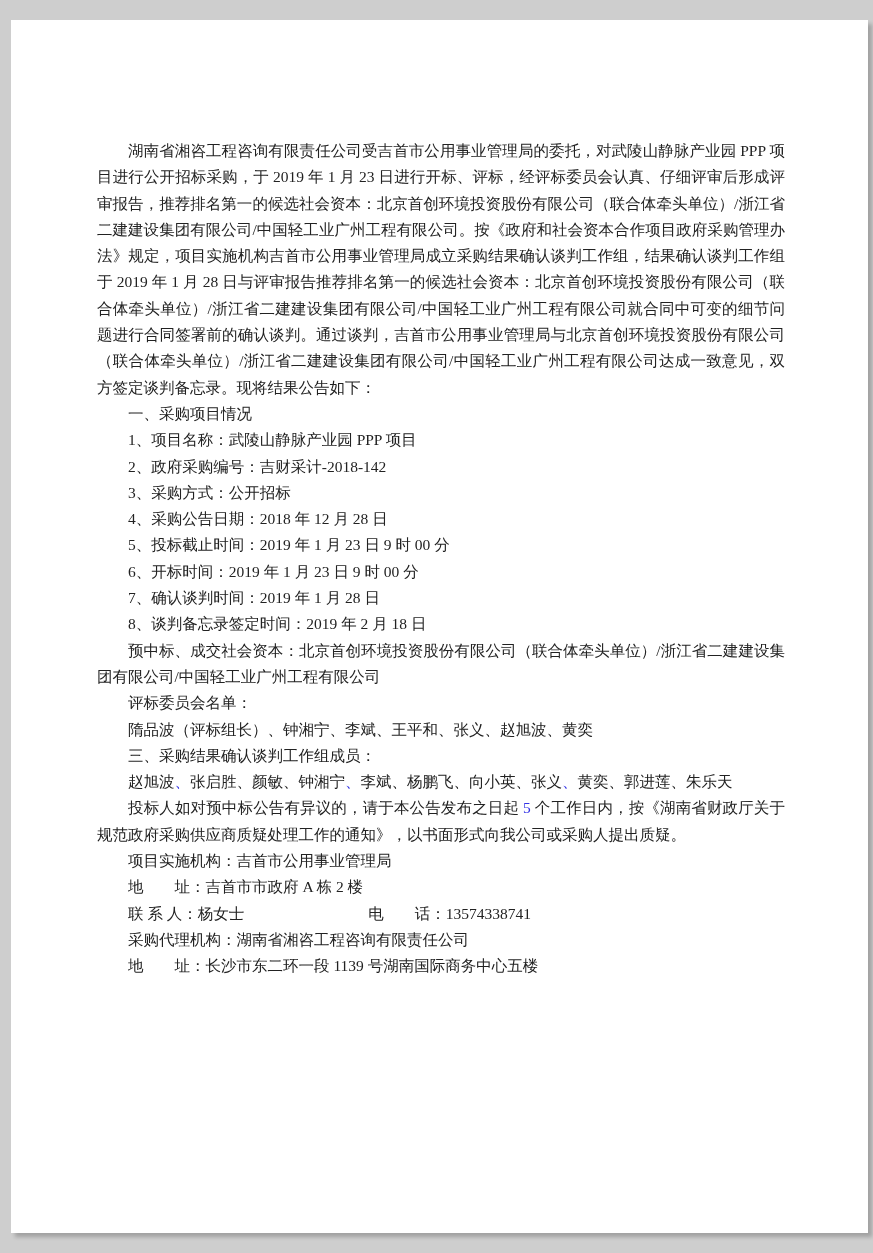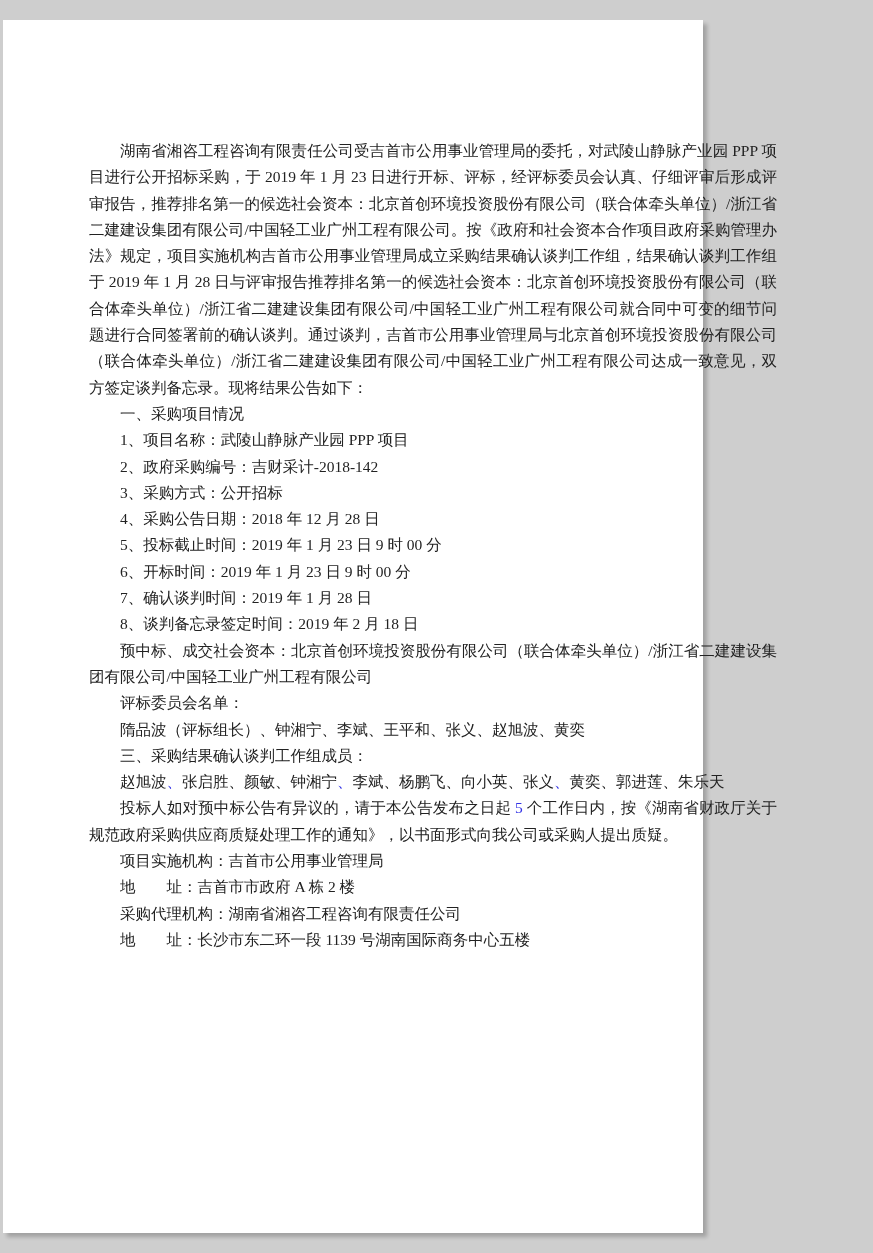--- a/index.html
+++ b/index.html
@@ -5,23 +5,23 @@
   html, body {
     margin: 0;
     padding: 0;
     width: 873px;
     height: 1253px;
     background: #cecece;
     overflow: hidden;
   }
   .page {
     position: absolute;
-    left: 3px;
+    left: 11px;
     top: 20px;
-    width: 700px;
+    width: 857px;
     height: 1213px;
     background: #ffffff;
     box-shadow: 4px 4px 4px rgba(0,0,0,0.22);
   }
   .content {
     position: absolute;
     left: 86px;
     top: 118px;
     width: 688px;
     font-family: "Liberation Serif", "DejaVu Serif", serif;
@@ -60,16 +60,17 @@
       <p class="body"><span>7、确认谈判时间：2019 年 1 月 28 日</span></p>
       <p class="body"><span>8、谈判备忘录签定时间：2019 年 2 月 18 日</span></p>
       <p class="body bold"><span>预中标、成交社会资本：北京首创环境投资股份有限公司（联合体牵头单位）/浙江省二建建设集团有限公司/中国轻工业广州工程有限公司</span></p>
       <p class="body"><span>评标委员会名单：</span></p>
       <p class="body bold"><span>隋品波（评标组长）、钟湘宁、李斌、王平和、张义、赵旭波、黄奕</span></p>
       <p class="heading bold"><span>三、采购结果确认谈判工作组成员：</span></p>
       <p class="body bold"><span>赵旭波</span><span class="blue">、</span><span>张启胜、颜敏、钟湘宁</span><span class="blue">、</span><span>李斌、杨鹏飞、向小英、张义</span><span class="blue">、</span><span>黄奕、郭进莲、朱乐天</span></p>
       <p class="body"><span>投标人如对预中标公告有异议的，请于本公告发布之日起 </span><span class="blue">5</span><span> 个工作日内，按《湖南省财政厅关于规范政府采购供应商质疑处理工作的通知》，以书面形式向我公司或采购人提出质疑。</span></p>
       <p class="body bold"><span>项目实施机构：吉首市公用事业管理局</span></p>
       <p class="body"><span>地　　址：吉首市市政府 A 栋 2 楼</span></p>
+      <p class="body"><span>联 系 人：杨女士　　　　　　　　电　　话：13574338741</span></p>
       <p class="body bold"><span>采购代理机构：湖南省湘咨工程咨询有限责任公司</span></p>
       <p class="body"><span>地　　址：长沙市东二环一段 1139 号湖南国际商务中心五楼</span></p>
     </div>
 </div>
 
 </body></html>

